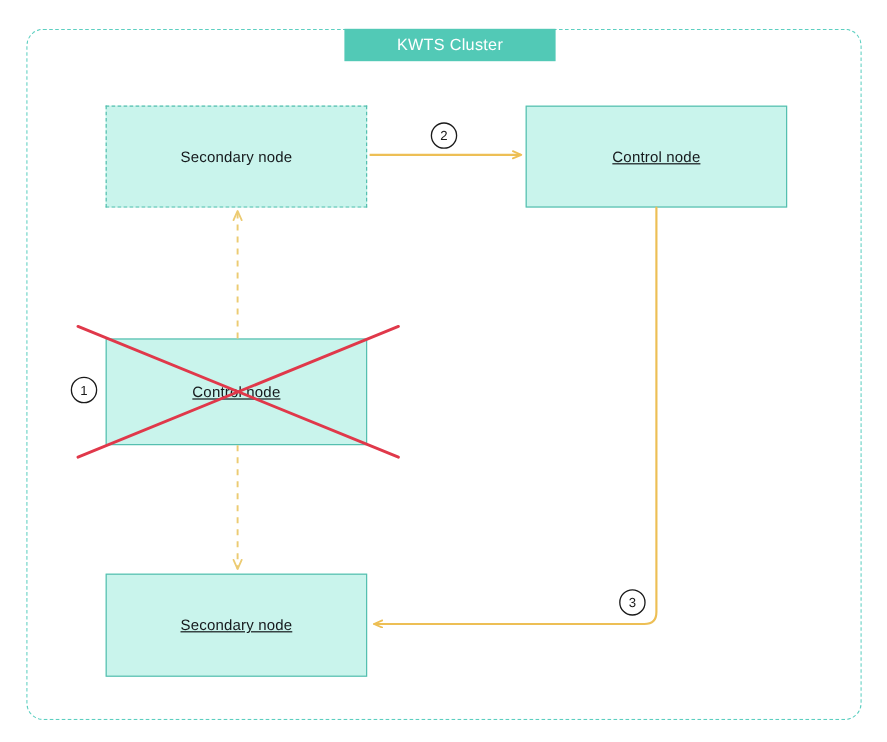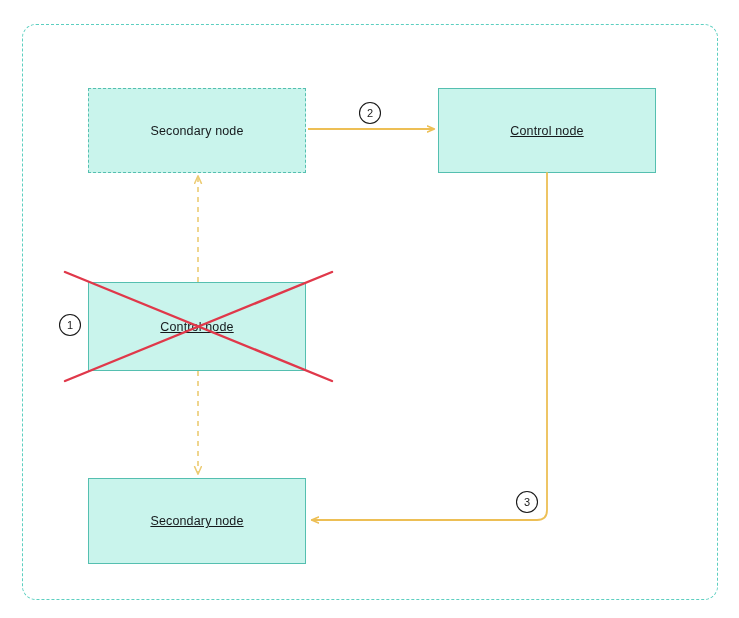--- a/index.html
+++ b/index.html
@@ -88,20 +88,21 @@
     fill: #1a1a1a;
   }
 </style>
 </head>
 <body>
 
 <div id="diagram-root">
 
   <div class="cluster-border"></div>
 
+  <div class="cluster-title">KWTS Cluster</div>
 
   <div id="node-secondary-top" class="node dashed">
     <span>Secondary node</span>
   </div>
 
   <div id="node-control-top" class="node solid">
     <span>Control node</span>
   </div>
 
   <div id="node-control-failed" class="node solid">

